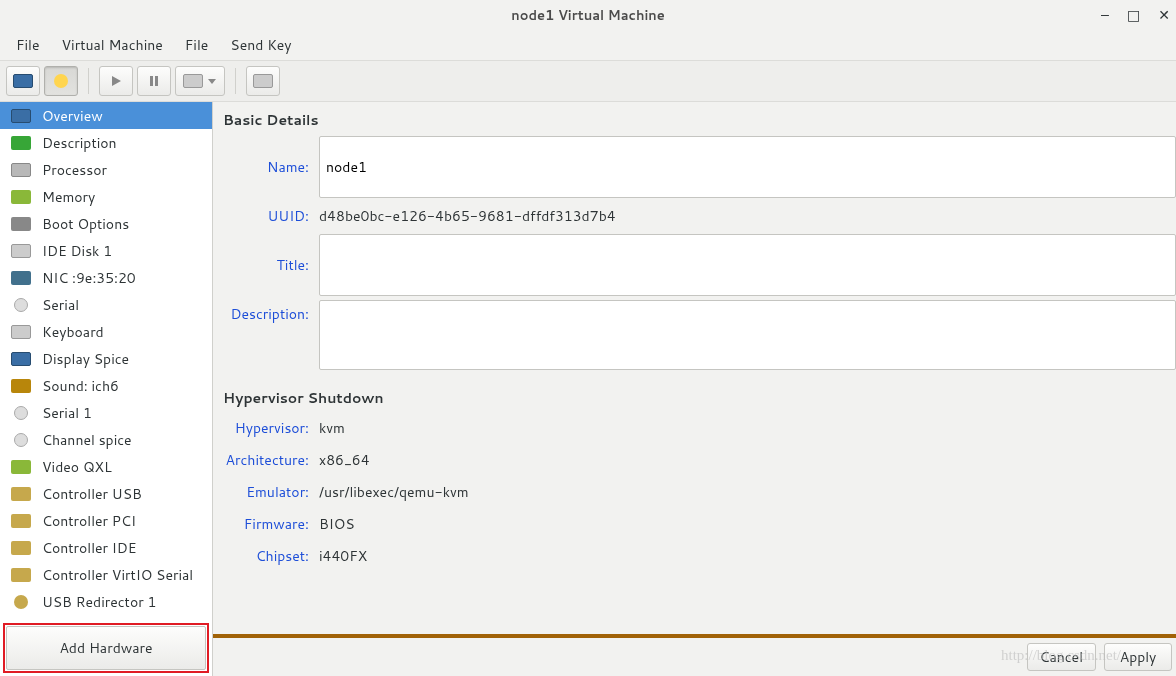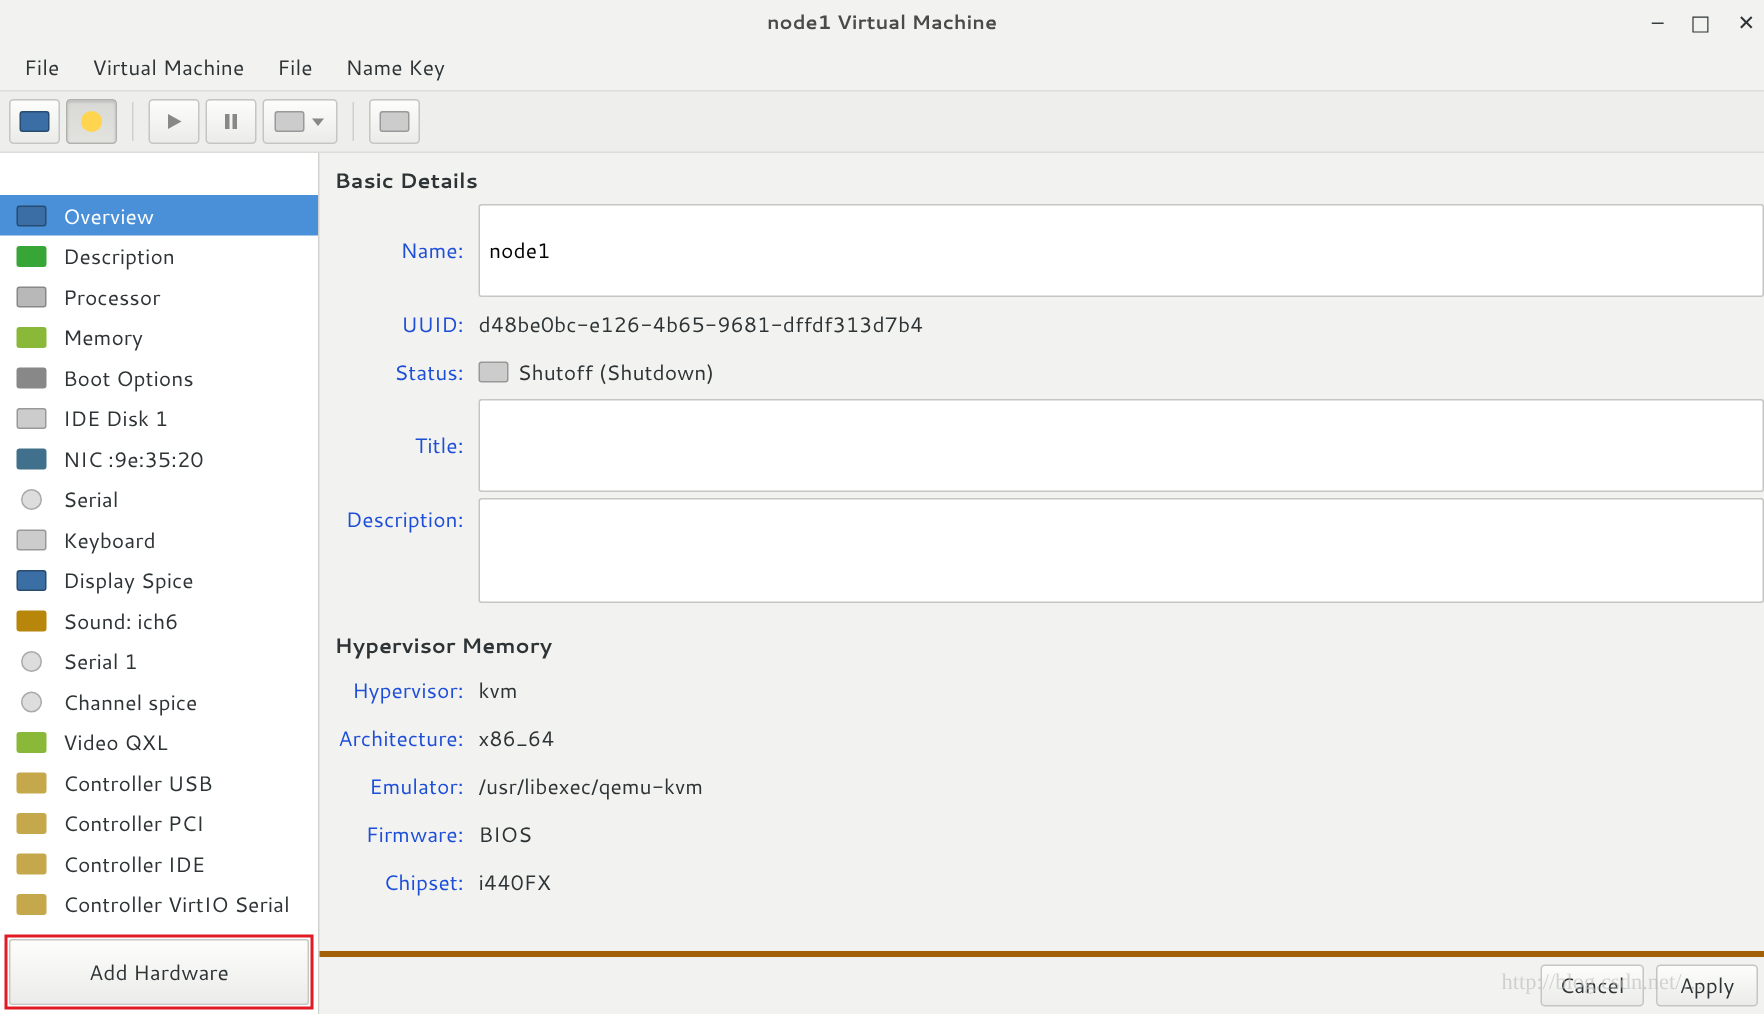--- a/index.html
+++ b/index.html
@@ -9,21 +9,21 @@
   .titlebar-buttons { position: absolute; right: 6px; display: flex; gap: 18px; }
   .titlebar-buttons span { font-size: 14px; color: #2e3436; cursor: default; }
   .menubar { height: 30px; display: flex; align-items: center; padding: 0 6px; gap: 2px; }
   .menubar span { padding: 3px 10px; font-size: 14px; }
   .toolbar { height: 42px; background: #eeeeec; border-top: 1px solid #dcdcd9; border-bottom: 1px solid #dcdcd9; display: flex; align-items: center; padding: 0 6px; gap: 4px; }
   .tb-btn { width: 34px; height: 30px; border: 1px solid #c5c5c1; background: linear-gradient(#fdfdfc,#ebebe9); border-radius: 3px; display: flex; align-items: center; justify-content: center; }
   .tb-btn.pressed { background: linear-gradient(#d8d8d5,#e2e2df); border-color: #b0b0ac; box-shadow: inset 0 1px 2px rgba(0,0,0,.15); }
   .tb-sep { width: 1px; height: 26px; background: #d0d0cc; margin: 0 6px; }
   .main { display: flex; height: calc(100% - 102px); }
   .sidebar { width: 213px; background: #fff; border-right: 1px solid #d0d0cc; display: flex; flex-direction: column; }
-  .sidelist { flex: 1; overflow-y: auto; margin-top: 28px; }
+  .sidelist { flex: 1; overflow-y: auto; }
   .side-item { display: flex; align-items: center; gap: 10px; padding: 4px 10px; height: 27px; font-size: 14px; }
   .side-item.selected { background: #4a90d9; color: #fff; }
   .side-item .ico { width: 22px; height: 18px; display: flex; align-items: center; justify-content: center; flex-shrink: 0; }
   .add-hw-wrap { padding: 3px; }
   .add-hw-hl { border: 2px solid #e01b24; padding: 1px; }
   .add-hw { height: 44px; border: 1px solid #c5c5c1; background: linear-gradient(#fdfdfc,#ebebe9); border-radius: 2px; display: flex; align-items: center; justify-content: center; font-size: 14px; }
   .content { flex: 1; padding: 8px 0 0 10px; position: relative; }
   .section-title { font-weight: bold; font-size: 14px; margin-bottom: 6px; }
   .form-row { display: flex; align-items: center; margin-bottom: 4px; min-height: 28px; }
   .form-row .lbl { width: 96px; text-align: right; padding-right: 10px; font-size: 14px; color: #1d4ed8; }
@@ -64,21 +64,21 @@
     <span>–</span>
     <span>□</span>
     <span>✕</span>
   </div>
 </div>
 
 <div class="menubar">
   <span>File</span>
   <span>Virtual Machine</span>
   <span>File</span>
-  <span>Name Key</span>
+  <span>Send Key</span>
 </div>
 
 <div class="toolbar">
   <div class="tb-btn">
       <span class="sq sq-mon"></span>
     </div>
   <div class="tb-btn pressed">
       <span class="sq sq-bulb"></span>
     </div>
   <div class="tb-sep"></div>
@@ -237,41 +237,34 @@
       <div class="lbl">Name:</div>
       <div class="val">
           <input class="tf" type="text" value="node1" style="">
         </div>
     </div>
     <div class="form-row">
       <div class="lbl">UUID:</div>
       <div class="val">d48be0bc-e126-4b65-9681-dffdf313d7b4</div>
     </div>
     <div class="form-row">
-      <div class="lbl">Status:</div>
-      <div class="val">
-        <span class="sq sq-gray"></span>
-        <span>Shutoff (Shutdown)</span>
-      </div>
-    </div>
-    <div class="form-row">
       <div class="lbl">Title:</div>
       <div class="val">
           <input class="tf" type="text" value="" style="">
         </div>
     </div>
     <div class="form-row" style="align-items:flex-start">
       <div class="lbl" style="padding-top:4px">Description:</div>
       <div class="val">
           <textarea class="tf" style=""></textarea>
         </div>
     </div>
 
     <div style="height:14px"></div>
-    <div class="section-title">Hypervisor Memory</div>
+    <div class="section-title">Hypervisor Shutdown</div>
 
     <div class="form-row">
         <div class="lbl">Hypervisor:</div>
         <div class="val">kvm</div>
       </div>
     <div class="form-row">
         <div class="lbl">Architecture:</div>
         <div class="val">x86_64</div>
       </div>
     <div class="form-row">

